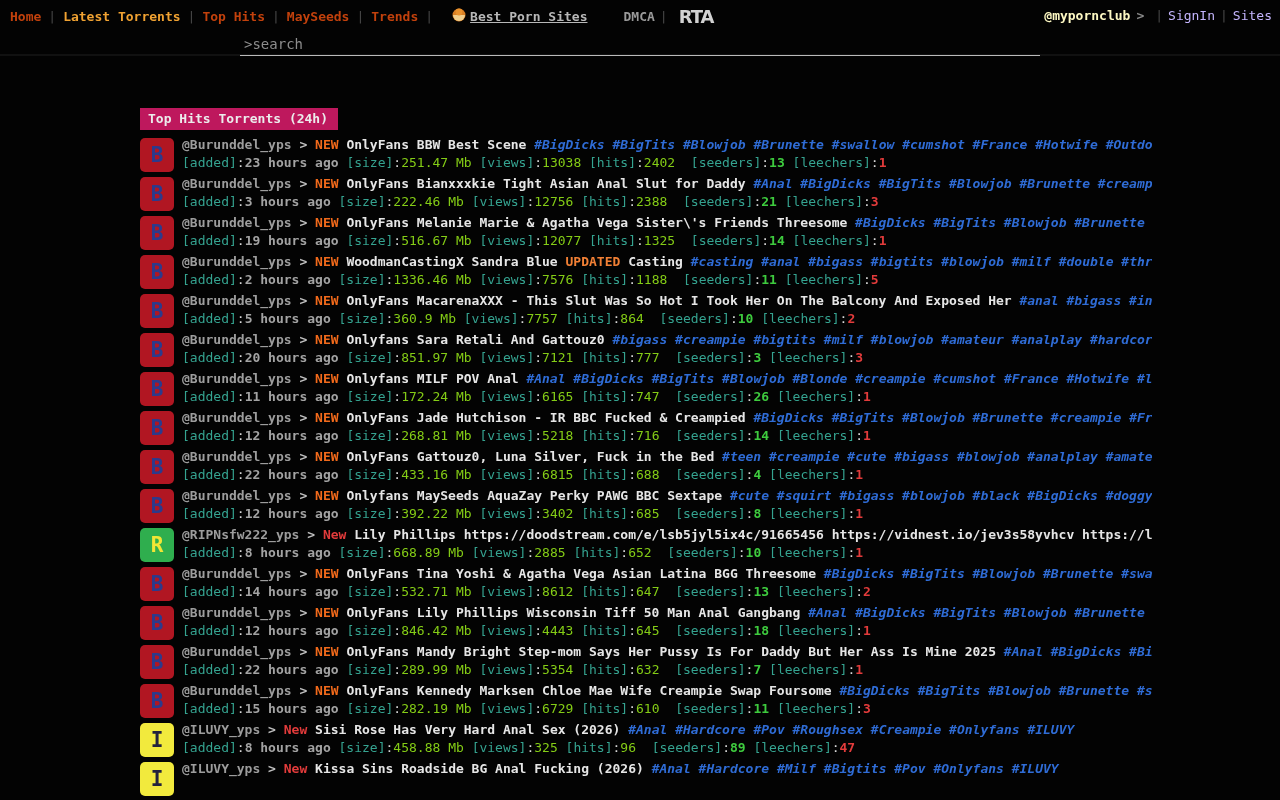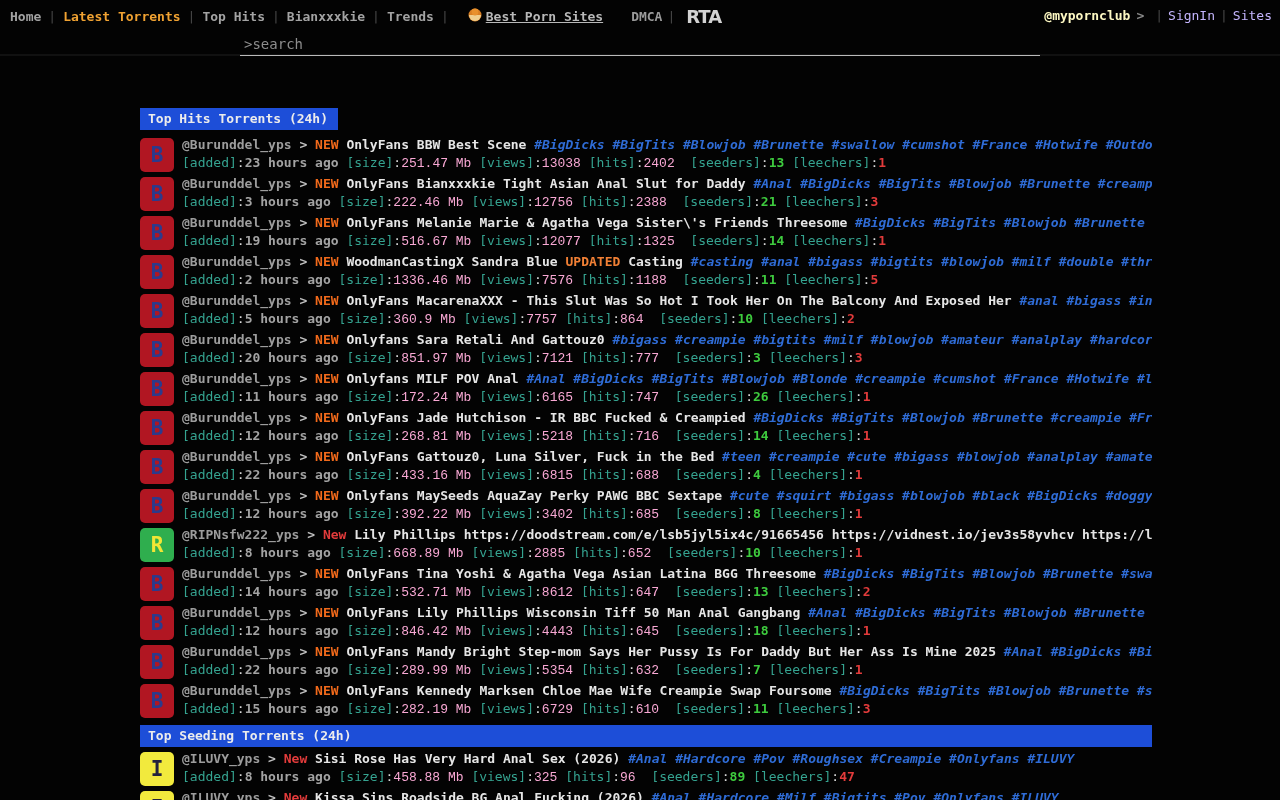--- a/index.html
+++ b/index.html
@@ -1,67 +1,67 @@
 <!DOCTYPE html>
 <html><head>
 <meta charset="utf-8">
 <style>
   * { margin:0; padding:0; box-sizing:border-box; }
   html,body { width:1280px; height:800px; overflow:hidden; background:#030303;
     font-family:"DejaVu Sans Mono", monospace; }
   
   .header { position:relative; padding:6px 8px 0 8px; height:56px; border-bottom:2px solid #111; }
   .nav { display:flex; align-items:center; font-size:13px; color:#a8a8a8; font-weight:bold; white-space:pre; }
-  .nav-item { color:#a3a3a3; cursor:pointer; padding:0 2px; }
+  .nav-item { color:#c2410c; cursor:pointer; padding:0 2px; }
   .nav-item.active { color:#f0a232; }
   .nav-sep { color:#474747; font-weight:normal; padding:0 5px; }
   .bps-link { color:#b8b8b8; text-decoration:underline; margin-left:4px; cursor:pointer; }
   .bps-icon { display:inline-block; vertical-align:-2px; margin-left:14px; }
-  .dmca { color:#9a9a9a; margin-left:28px; cursor:pointer; }
+  .dmca { color:#9a9a9a; margin-left:36px; cursor:pointer; }
   .rta { font-family:"DejaVu Sans", sans-serif; font-weight:900; font-size:18px; color:#d2d2d2;
     letter-spacing:-1px; margin-left:6px; cursor:pointer; }
   .account-cluster { position:absolute; right:8px; top:8px; display:flex; align-items:center;
     font-size:13px; white-space:pre; }
   .account { color:#fef9c3; font-weight:bold; cursor:pointer; }
   .chev { color:#8a8a8a; font-weight:bold; padding:0 6px; }
   .auth { color:#c4b5fd; cursor:pointer; }
   .searchwrap { width:800px; margin:7px auto 0 auto; border-bottom:1px solid #b9b9b9; }
   .searchwrap input { width:100%; background:transparent; border:none; outline:none;
     font-family:"DejaVu Sans Mono", monospace; font-size:14px; color:#ef4444; padding:2px 4px 3px 4px; }
   .searchwrap input::placeholder { color:#8d8d8d; }
   
   .content { margin:52px 0 0 140px; width:1012px; }
-  .chip { display:inline-block; background:#1d4ed8; color:#ececec; font-weight:bold;
+  .chip { display:inline-block; background:#be185d; color:#ececec; font-weight:bold;
     font-size:13px; padding:3px 10px 4px 8px; margin-bottom:3px; }
   .chip + .row { margin-top:3px; }
   .row { display:flex; height:39px; align-items:flex-start; }
   .avatar { flex:none; width:34px; height:34px; margin-top:2px; border-radius:5px;
     display:flex; align-items:center; justify-content:center;
     font-size:21px; font-weight:bold; cursor:pointer; }
   .rowtext { margin-left:8px; min-width:0; flex:1; }
   .line1, .line2 { font-size:13px; line-height:18px; white-space:pre; overflow:hidden; }
   .user { color:#9d9d9d; font-weight:bold; cursor:pointer; }
   .arrow { color:#c0c0c0; font-weight:bold; }
   .badge { font-weight:bold; }
   .titleseg { color:#e6e6e6; font-weight:bold; cursor:pointer; }
   .tag { color:#2f6cd6; font-style:italic; font-weight:bold; cursor:pointer; }
   .stat-label { color:#35a390; }
   .stat-colon { color:#d8d8d8; }
   .v-added { color:#a3a3a3; font-weight:bold; }
-  .v-size, .v-views, .v-hits { color:#f9a8d4;font-family:Liberation Mono, monospace; }
+  .v-size, .v-views, .v-hits { color:#84cc16; }
   .v-seeders { color:#3ecb3e; font-weight:bold; }
   .v-leechers { color:#e23b3b; font-weight:bold; }
   .seeding-chip { margin-top:4px; }
 </style>
 </head>
 <body>
 
 <header class="header">
   <nav class="nav">
-    <span id="nav-items"><span class="nav-item">Home</span><span class="nav-sep">|</span><span class="nav-item active">Latest Torrents</span><span class="nav-sep">|</span><span class="nav-item">Top Hits</span><span class="nav-sep">|</span><span class="nav-item">Bianxxxkie</span><span class="nav-sep">|</span><span class="nav-item">Trends</span></span>
+    <span id="nav-items"><span class="nav-item">Home</span><span class="nav-sep">|</span><span class="nav-item active">Latest Torrents</span><span class="nav-sep">|</span><span class="nav-item">Top Hits</span><span class="nav-sep">|</span><span class="nav-item">MaySeeds</span><span class="nav-sep">|</span><span class="nav-item">Trends</span></span>
     <span class="nav-sep">|</span>
     <span class="bps-icon"><svg width="14" height="14" viewBox="0 0 14 14">
           <circle cx="7" cy="7" r="6.5" fill="#d97f23"></circle>
           <path d="M1 7 a6 6 0 0 0 12 0 z" fill="#f0cf8e"></path>
           <circle cx="7" cy="4" r="3.4" fill="#e8912d"></circle>
         </svg></span>
     <span class="bps-link">Best Porn Sites</span>
     <span class="dmca">DMCA</span>
     <span class="nav-sep">|</span>
     <span class="rta">RTA</span>
@@ -162,21 +162,21 @@
       <div class="rowtext">
         <div class="line1"><span class="user">@Burunddel_yps</span><span class="arrow"> &gt; </span><span class="badge" style="color: rgb(242, 106, 27);">NEW</span> <span class="titleseg">OnlyFans Mandy Bright Step-mom Says Her Pussy Is For Daddy But Her Ass Is Mine 2025 </span><span class="tag">#Anal </span><span class="tag">#BigDicks </span><span class="tag">#BigTits </span></div>
         <div class="line2"><span class="stat-label">[added]</span><span class="stat-colon">:</span><span class="v-added">22 hours ago</span> <span class="stat-label">[size]</span><span class="stat-colon">:</span><span class="v-size">289.99 Mb</span> <span class="stat-label">[views]</span><span class="stat-colon">:</span><span class="v-views">5354</span> <span class="stat-label">[hits]</span><span class="stat-colon">:</span><span class="v-hits">632</span>  <span class="stat-label">[seeders]</span><span class="stat-colon">:</span><span class="v-seeders">7</span> <span class="stat-label">[leechers]</span><span class="stat-colon">:</span><span class="v-leechers">1</span></div>
       </div>
     </div><div class="row">
       <div class="avatar" style="background: rgb(177, 22, 34); color: rgb(44, 58, 140);">B</div>
       <div class="rowtext">
         <div class="line1"><span class="user">@Burunddel_yps</span><span class="arrow"> &gt; </span><span class="badge" style="color: rgb(242, 106, 27);">NEW</span> <span class="titleseg">OnlyFans Kennedy Marksen Chloe Mae Wife Creampie Swap Foursome </span><span class="tag">#BigDicks </span><span class="tag">#BigTits </span><span class="tag">#Blowjob </span><span class="tag">#Brunette </span><span class="tag">#swallow… </span></div>
         <div class="line2"><span class="stat-label">[added]</span><span class="stat-colon">:</span><span class="v-added">15 hours ago</span> <span class="stat-label">[size]</span><span class="stat-colon">:</span><span class="v-size">282.19 Mb</span> <span class="stat-label">[views]</span><span class="stat-colon">:</span><span class="v-views">6729</span> <span class="stat-label">[hits]</span><span class="stat-colon">:</span><span class="v-hits">610</span>  <span class="stat-label">[seeders]</span><span class="stat-colon">:</span><span class="v-seeders">11</span> <span class="stat-label">[leechers]</span><span class="stat-colon">:</span><span class="v-leechers">3</span></div>
       </div>
-    </div><div class="chip seeding-chip" style="display: block;">Top Seeding Torrents (24h)</div><div class="row">
+    </div><div class="row">
       <div class="avatar" style="background: rgb(242, 234, 61); color: rgb(35, 35, 60);">I</div>
       <div class="rowtext">
         <div class="line1"><span class="user">@ILUVY_yps</span><span class="arrow"> &gt; </span><span class="badge" style="color: rgb(226, 59, 59);">New</span> <span class="titleseg">Sisi Rose Has Very Hard Anal Sex (2026) </span><span class="tag">#Anal </span><span class="tag">#Hardcore </span><span class="tag">#Pov </span><span class="tag">#Roughsex </span><span class="tag">#Creampie </span><span class="tag">#Onlyfans </span><span class="tag">#ILUVY </span></div>
         <div class="line2"><span class="stat-label">[added]</span><span class="stat-colon">:</span><span class="v-added">8 hours ago</span> <span class="stat-label">[size]</span><span class="stat-colon">:</span><span class="v-size">458.88 Mb</span> <span class="stat-label">[views]</span><span class="stat-colon">:</span><span class="v-views">325</span> <span class="stat-label">[hits]</span><span class="stat-colon">:</span><span class="v-hits">96</span>  <span class="stat-label">[seeders]</span><span class="stat-colon">:</span><span class="v-seeders">89</span> <span class="stat-label">[leechers]</span><span class="stat-colon">:</span><span class="v-leechers">47</span></div>
       </div>
     </div><div class="row">
       <div class="avatar" style="background: rgb(242, 234, 61); color: rgb(35, 35, 60);">I</div>
       <div class="rowtext">
         <div class="line1"><span class="user">@ILUVY_yps</span><span class="arrow"> &gt; </span><span class="badge" style="color: rgb(226, 59, 59);">New</span> <span class="titleseg">Kissa Sins Roadside BG Anal Fucking (2026) </span><span class="tag">#Anal </span><span class="tag">#Hardcore </span><span class="tag">#Milf </span><span class="tag">#Bigtits </span><span class="tag">#Pov </span><span class="tag">#Onlyfans </span><span class="tag">#ILUVY </span></div>
       </div>

